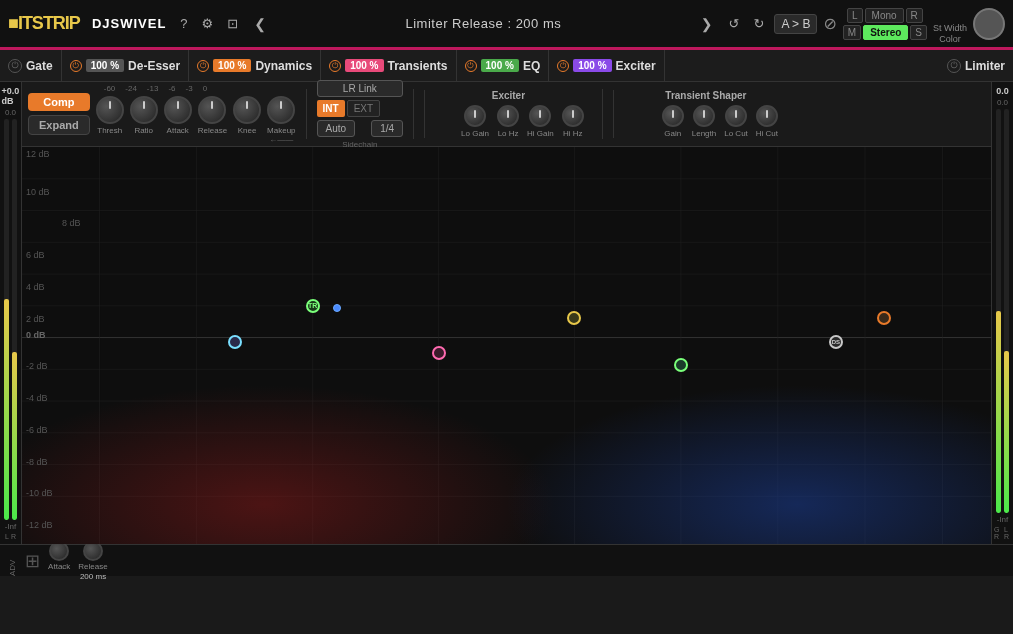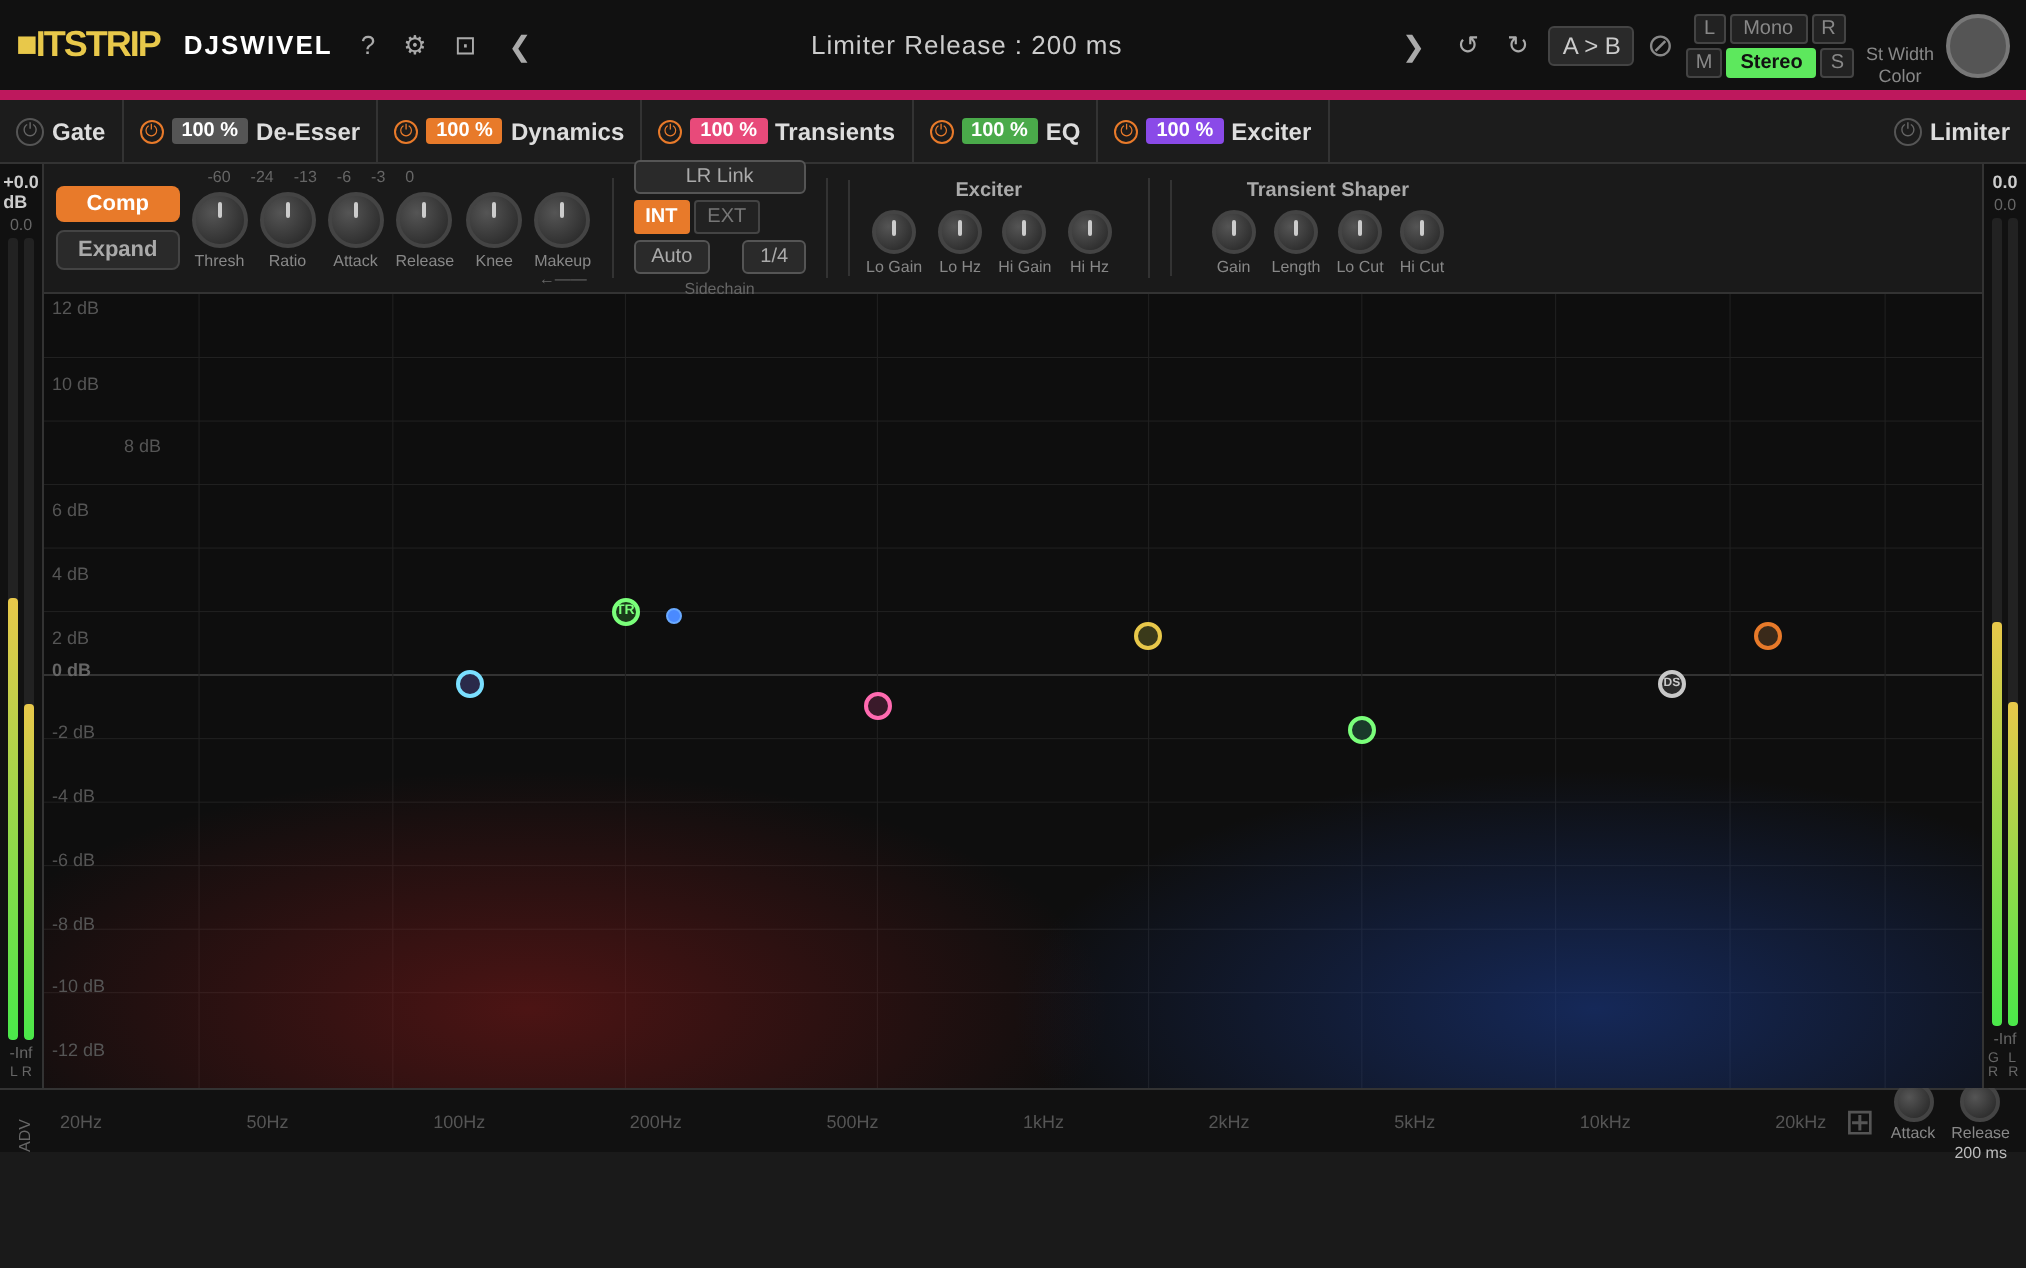--- a/index.html
+++ b/index.html
@@ -14,21 +14,21 @@
 
     
     .top-bar {
       width: 100%;
       height: 50px;
       background: #111;
       display: flex;
       align-items: center;
       padding: 0 8px;
       gap: 6px;
-      border-bottom: 5px solid #be185d;
+      border-bottom: 3px solid #be185d;
     }
     .logo {
       font-size: 18px;
       font-weight: 900;
       color: #fff;
       letter-spacing: -1px;
       margin-right: 6px;
     }
     .logo span { color: #e8c84a; }
     .dj-swivel {
@@ -321,20 +321,21 @@
       border-left: 1px solid #333;
     }
     .section-title {
       font-size: 10px;
       color: #aaa;
       font-weight: bold;
     }
     .knob-row {
       display: flex;
       gap: 8px;
+      margin-left: 28px;
     }
 
     
     .eq-node {
       position: absolute;
       width: 14px;
       height: 14px;
       border-radius: 50%;
       border: 2px solid #fff;
       transform: translate(-50%, -50%);
@@ -688,32 +689,20 @@
     <div style="font-size:8px; color:#666;">-Inf</div>
     <div style="display:flex; gap:2px; font-size:7px; color:#666;">
       <span>G R</span>
       <span>L R</span>
     </div>
   </div>
 </div>
 
 <div style="width:100%; height:32px; background:#111; display:flex; align-items:center; padding:0 8px; border-top:1px solid #333; gap:4px;">
   <div style="font-size:8px; color:#666; writing-mode:vertical-rl; transform:rotate(180deg); height:100%; display:flex; align-items:center; margin-right:4px;">ADV</div>
-  <div style="flex:1; display:flex; justify-content:space-between; padding:0 5px;">
-    <span style="font-size:9px; color:#555;">20Hz</span>
-    <span style="font-size:9px; color:#555;">50Hz</span>
-    <span style="font-size:9px; color:#555;">100Hz</span>
-    <span style="font-size:9px; color:#555;">200Hz</span>
-    <span style="font-size:9px; color:#555;">500Hz</span>
-    <span style="font-size:9px; color:#555;">1kHz</span>
-    <span style="font-size:9px; color:#555;">2kHz</span>
-    <span style="font-size:9px; color:#555;">5kHz</span>
-    <span style="font-size:9px; color:#555;">10kHz</span>
-    <span style="font-size:9px; color:#555;">20kHz</span>
-  </div>
   <div style="display:flex; align-items:center; gap:8px;">
     <span style="font-size:18px; color:#555; cursor:pointer;">⊞</span>
     <div style="display:flex; gap:8px;">
       <div style="display:flex; flex-direction:column; align-items:center; gap:1px;">
         <div style="width:20px; height:20px; border-radius:50%; background:radial-gradient(circle at 35% 35%,#555,#222); border:2px solid #444; cursor:pointer;"></div>
         <span style="font-size:8px; color:#888;">Attack</span>
       </div>
       <div style="display:flex; flex-direction:column; align-items:center; gap:1px;">
         <div style="width:20px; height:20px; border-radius:50%; background:radial-gradient(circle at 35% 35%,#555,#222); border:2px solid #444; cursor:pointer;"></div>
         <span style="font-size:8px; color:#888;">Release</span>

